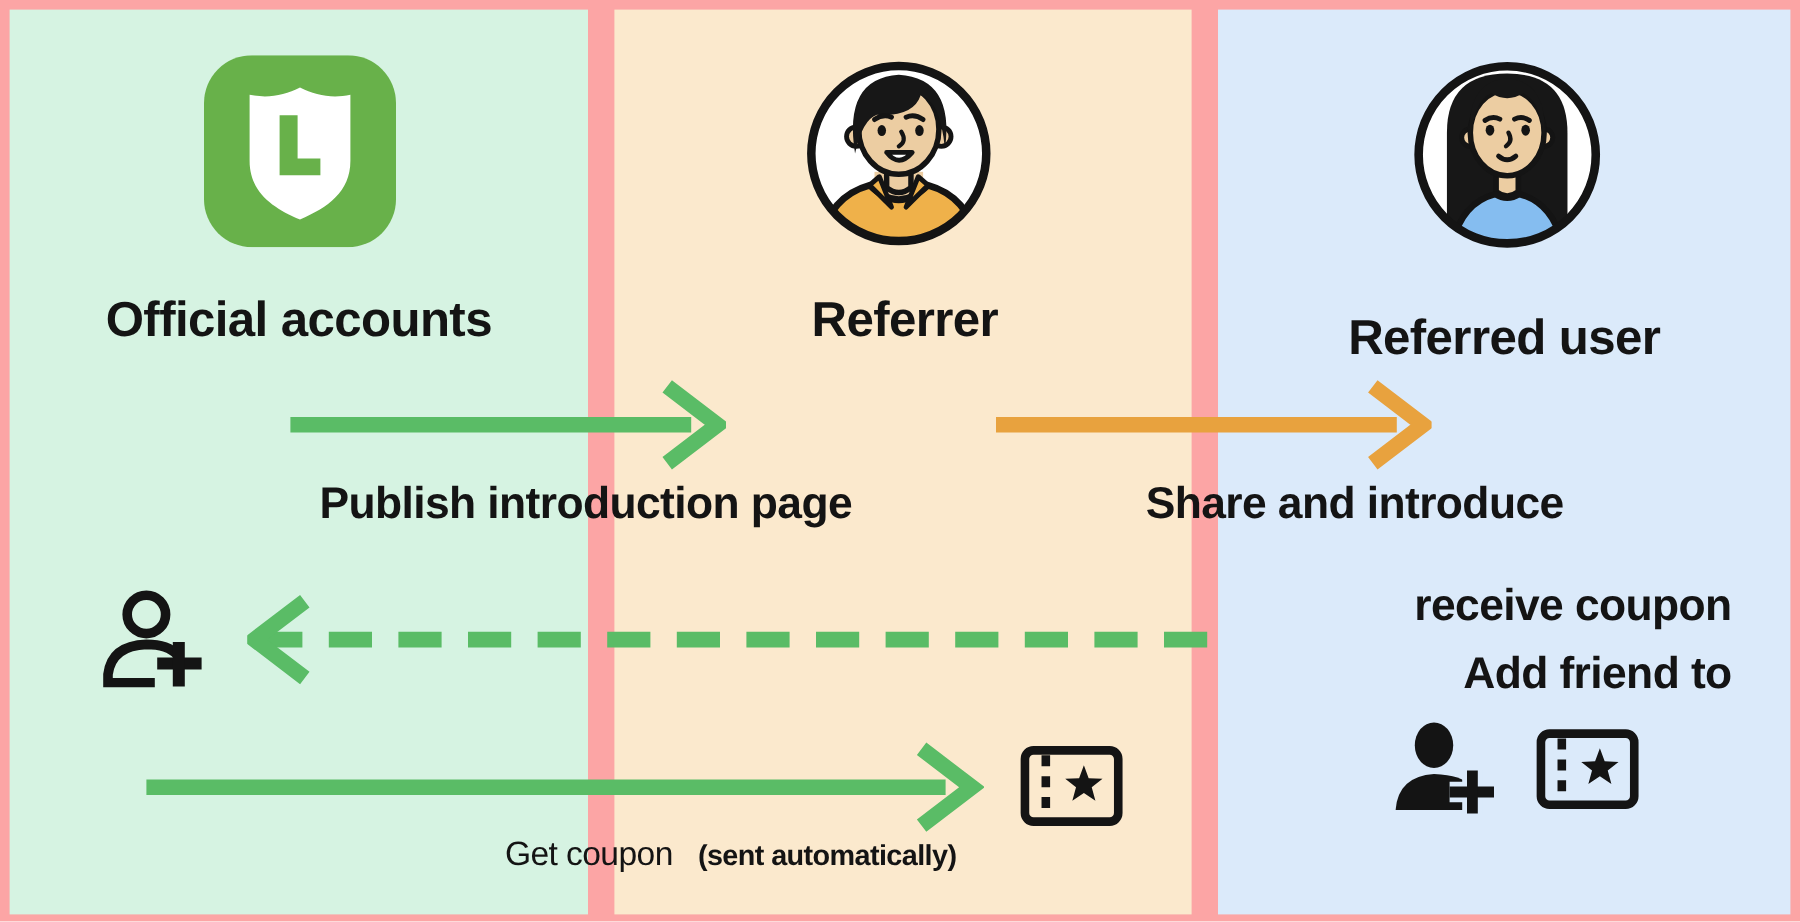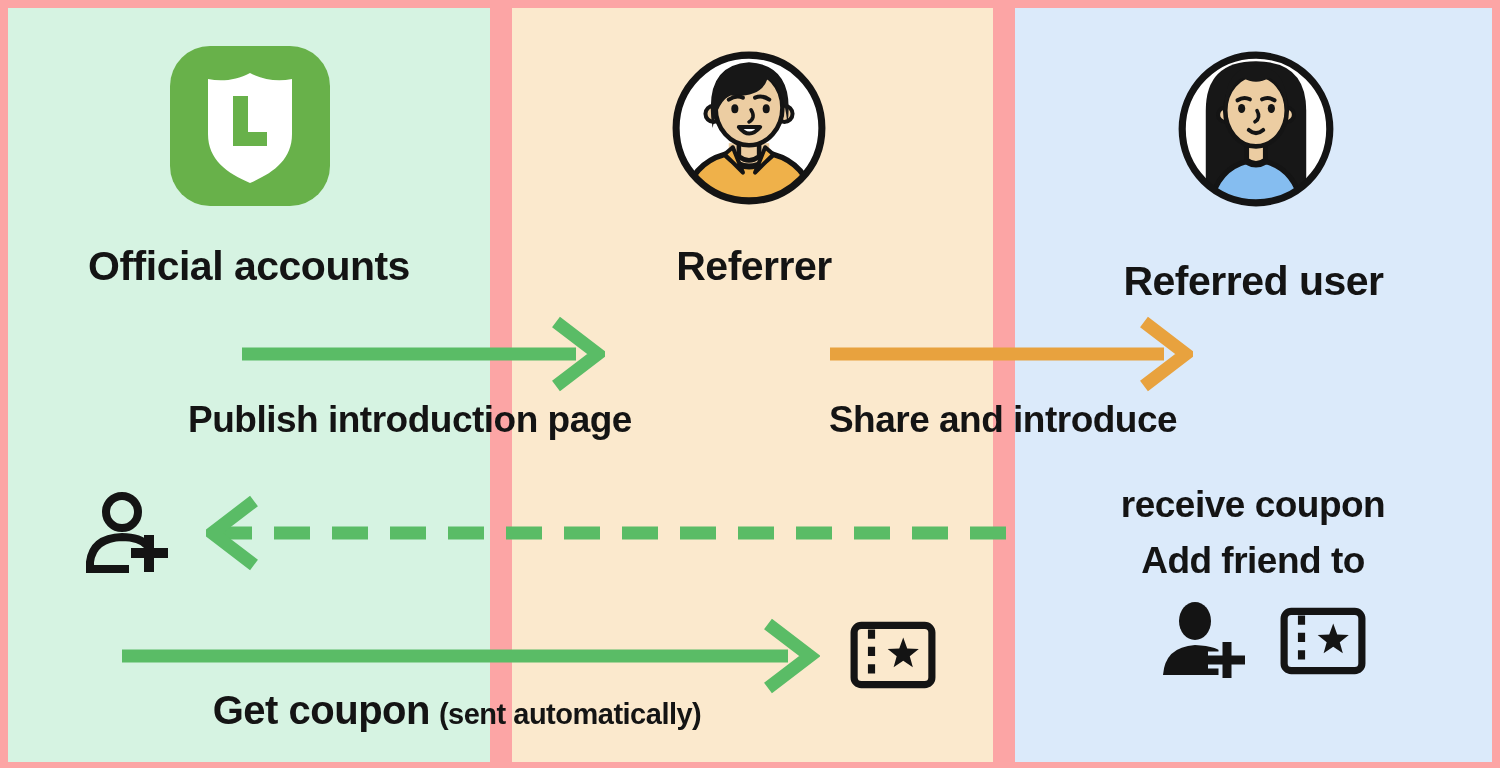--- a/index.html
+++ b/index.html
@@ -10,24 +10,24 @@
   }
   html,body{margin:0;padding:0;background:#ffffff;}
   .canvas{position:relative;width:1500px;height:768px;background:#fca5a5;overflow:hidden;
           font-family:"Liberation Sans","DejaVu Sans",sans-serif;color:var(--ink);}
   .abs{position:absolute;}
   .col{position:absolute;top:8px;height:754px;}
   .col.green{left:8px;width:482px;background:var(--column_green_bg);}
   .col.orange{left:512px;width:481px;background:var(--column_orange_bg);}
   .col.blue{left:1015px;width:477px;background:var(--column_blue_bg);}
   .col-label{font-size:41px;font-weight:700;letter-spacing:-0.5px;text-align:center;white-space:nowrap;}
-  .caption{font-size:37px;font-weight:700;letter-spacing:-0.5px;text-align:center;white-space:nowrap;}
+  .caption{font-size:37px;font-weight:700;letter-spacing:-0.5px;text-align:right;white-space:nowrap;}
   .caption.two-line{line-height:56px;}
-  .cap-big{font-size:40px;font-weight:700;margin-top:12px;}
-  .cap-small{font-size:29px;font-weight:700;margin-left:9px;}
+  .cap-big{font-size:28px;font-weight:400;margin-top:12px;}
+  .cap-small{font-size:24px;font-weight:700;margin-left:21px;}
   svg{display:block;}
   .ink-s{stroke:var(--ink);fill:none;}
   .ink-f{fill:var(--ink);}
 </style>
 </head>
 <body>
 
 <div class="canvas">
 
   <div class="col green"></div>

